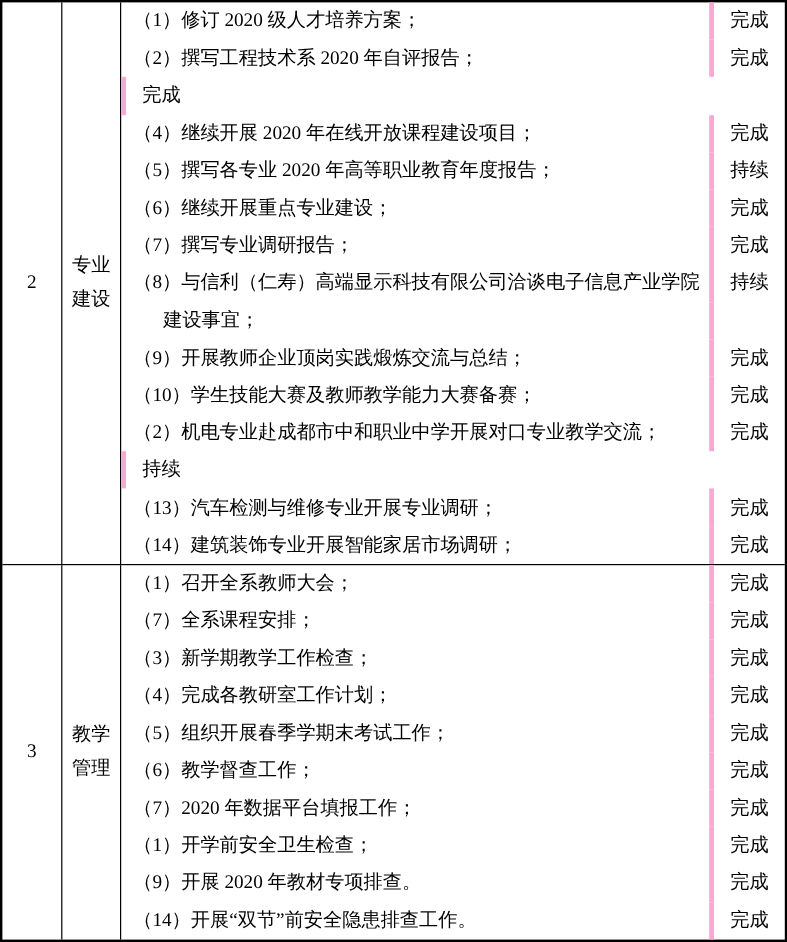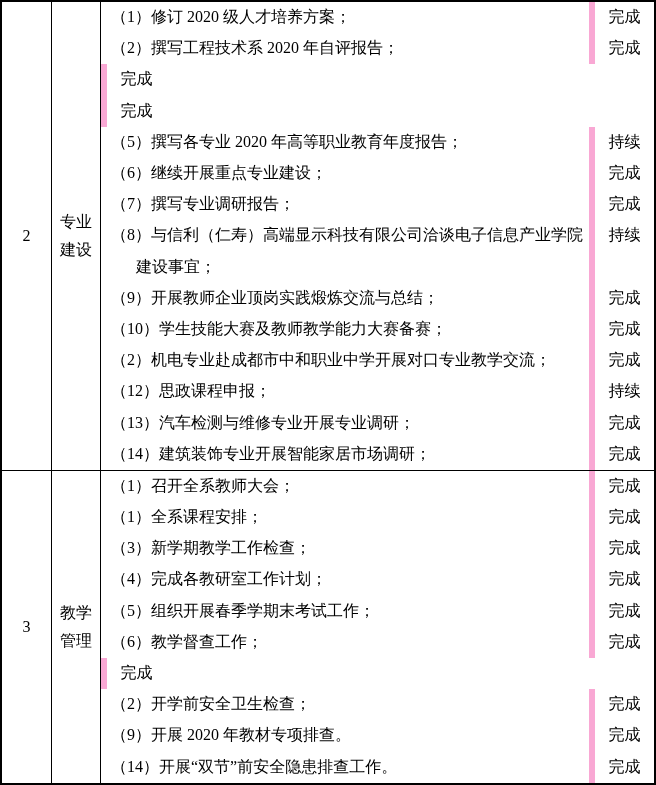--- a/index.html
+++ b/index.html
@@ -71,21 +71,21 @@
     align-items: center;
     white-space: nowrap;
     overflow: hidden;
   }
   .task-text.cont {
     padding-left: 35px;
   }
   .task-status {
     width: 59px;
     flex: 0 0 59px;
-    border-left: 6px solid #f9a8d4;
+    border-left: 4px solid #f9a8d4;
     display: flex;
     align-items: center;
     justify-content: center;
   }
 </style>
 </head>
 <body>
 
 <div class="work-table">
     <div class="trow">
@@ -100,20 +100,21 @@
           <div class="task-status">完成</div>
         </div>
         <div class="task-row">
           <div class="task-text">（2）撰写工程技术系 2020 年自评报告；</div>
           <div class="task-status">完成</div>
         </div>
         <div class="task-row">
           <div class="task-status">完成</div>
         </div>
         <div class="task-row">
+          <div class="task-text">（4）继续开展 2020 年在线开放课程建设项目；</div>
           <div class="task-status">完成</div>
         </div>
         <div class="task-row">
           <div class="task-text">（5）撰写各专业 2020 年高等职业教育年度报告；</div>
           <div class="task-status">持续</div>
         </div>
         <div class="task-row">
           <div class="task-text">（6）继续开展重点专业建设；</div>
           <div class="task-status">完成</div>
         </div>
@@ -135,21 +136,20 @@
         </div>
         <div class="task-row">
           <div class="task-text">（10）学生技能大赛及教师教学能力大赛备赛；</div>
           <div class="task-status">完成</div>
         </div>
         <div class="task-row">
           <div class="task-text">（2）机电专业赴成都市中和职业中学开展对口专业教学交流；</div>
           <div class="task-status">完成</div>
         </div>
         <div class="task-row">
-          <div class="task-text">（12）思政课程申报；</div>
           <div class="task-status">持续</div>
         </div>
         <div class="task-row">
           <div class="task-text">（13）汽车检测与维修专业开展专业调研；</div>
           <div class="task-status">完成</div>
         </div>
         <div class="task-row">
           <div class="task-text">（14）建筑装饰专业开展智能家居市场调研；</div>
           <div class="task-status">完成</div>
         </div>
@@ -160,44 +160,45 @@
       <div class="cell cat">
         <div class="cat-line">教学</div>
         <div class="cat-line">管理</div>
       </div>
       <div class="cell tasks">
         <div class="task-row">
           <div class="task-text">（1）召开全系教师大会；</div>
           <div class="task-status">完成</div>
         </div>
         <div class="task-row">
-          <div class="task-text">（1）全系课程安排；</div>
+          <div class="task-text">（7）全系课程安排；</div>
           <div class="task-status">完成</div>
         </div>
         <div class="task-row">
           <div class="task-text">（3）新学期教学工作检查；</div>
           <div class="task-status">完成</div>
         </div>
         <div class="task-row">
           <div class="task-text">（4）完成各教研室工作计划；</div>
           <div class="task-status">完成</div>
         </div>
         <div class="task-row">
           <div class="task-text">（5）组织开展春季学期末考试工作；</div>
           <div class="task-status">完成</div>
         </div>
         <div class="task-row">
           <div class="task-text">（6）教学督查工作；</div>
           <div class="task-status">完成</div>
         </div>
         <div class="task-row">
-          <div class="task-status">完成</div>
-        </div>
-        <div class="task-row">
-          <div class="task-text">（2）开学前安全卫生检查；</div>
+          <div class="task-text">（7）2020 年数据平台填报工作；</div>
+          <div class="task-status">完成</div>
+        </div>
+        <div class="task-row">
+          <div class="task-text">（1）开学前安全卫生检查；</div>
           <div class="task-status">完成</div>
         </div>
         <div class="task-row">
           <div class="task-text">（9）开展 2020 年教材专项排查。</div>
           <div class="task-status">完成</div>
         </div>
         <div class="task-row">
           <div class="task-text">（14）开展“双节”前安全隐患排查工作。</div>
           <div class="task-status">完成</div>
         </div>

